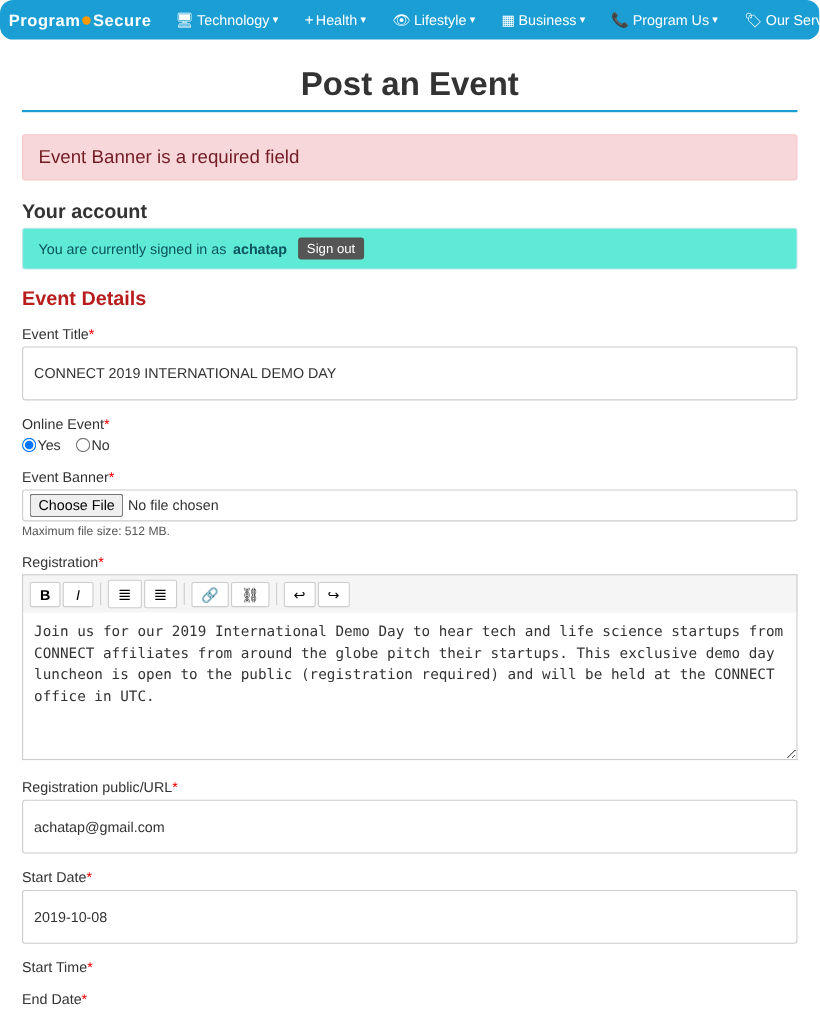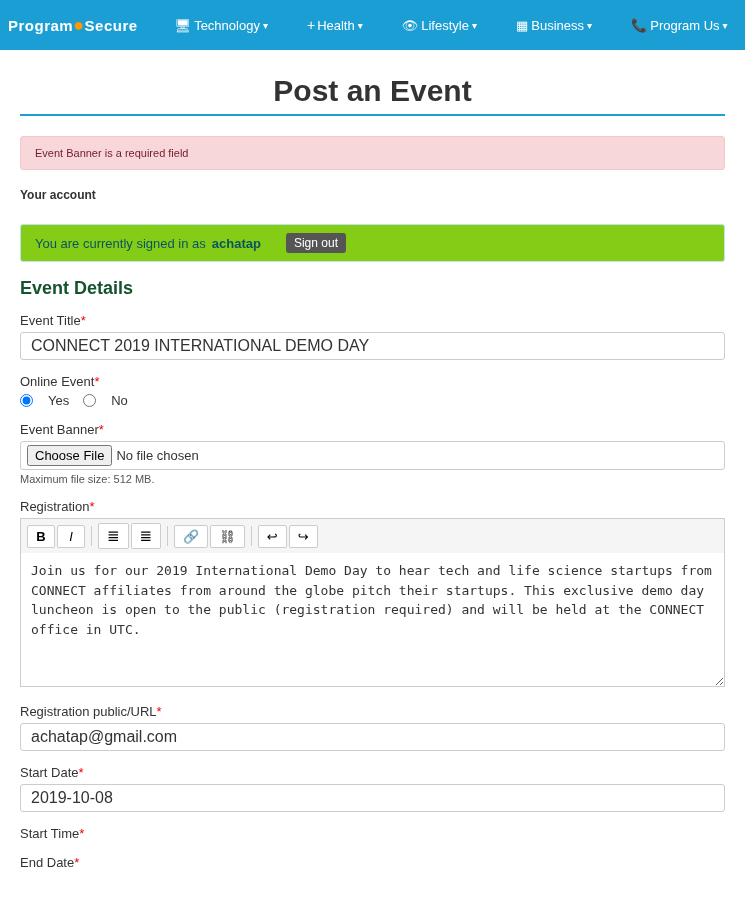--- a/index.html
+++ b/index.html
@@ -3,23 +3,24 @@
   <meta charset="utf-8">
   <style>
     * { box-sizing: border-box; margin: 0; padding: 0; }
     body { font-family: Arial, sans-serif; font-size: 14px; color: #333; background: #fff; width: 745px; }
 
     
     .navbar {
       background-color: #1a9ed4;
       display: flex;
       align-items: center;
-      height: 50px;
+      height: 36px;
       padding: 0 8px;
-      gap: 19px;
+      gap: 4px;
+      border-radius: 12px;
     }
     .navbar .brand {
       display: flex;
       align-items: center;
       margin-right: 8px;
     }
     .brand-text {
       color: #fff;
       font-weight: bold;
       font-size: 15px;
@@ -57,79 +58,79 @@
     }
 
     
     .alert-error {
       background: #f8d7da;
       border: 1px solid #f5c6cb;
       color: #721c24;
       padding: 10px 14px;
       border-radius: 3px;
       margin-bottom: 18px;
-      font-size: 11px;
+      font-size: 17px;
     }
 
     
     .account-section { margin-bottom: 16px; }
-    .account-label { font-size: 12px; font-weight: bold; margin-bottom: 22px; }
+    .account-label { font-size: 18px; font-weight: bold; margin-bottom: 4px; }
     .account-box {
-      background: #84cc16;
+      background: #5eead4;
       border: 1px solid #bee5eb;
       color: #0c5460;
       padding: 8px 14px;
       border-radius: 3px;
       font-size: 13px;
       display: flex;
       align-items: center;
       gap: 6px;
     }
     .account-box strong { font-weight: bold; }
     .sign-out-btn {
       background: #555;
       color: #fff;
       border: none;
       padding: 3px 8px;
       border-radius: 3px;
       font-size: 12px;
       cursor: pointer;
-      margin-left: 19px;
+      margin-left: 4px;
     }
 
     
     .section-heading {
       font-size: 18px;
       font-weight: bold;
-      color: #14532d;
+      color: #b91c1c;
       margin-bottom: 14px;
       margin-top: 6px;
     }
 
     
     .form-group { margin-bottom: 14px; }
     .form-label {
       font-size: 13px;
       margin-bottom: 4px;
       display: block;
     }
     .form-label .req { color: #e00; }
     .form-control {
       width: 100%;
-      padding: 4px 10px;
+      padding: 16px 10px;
       border: 1px solid #ccc;
       border-radius: 3px;
-      font-size: 16px;
+      font-size: 13px;
       color: #333;
       background: #fff;
     }
 
     
     .radio-group { display: flex; gap: 14px; align-items: center; font-size: 13px; }
-    .radio-group label { display: flex; align-items: center; gap: 15px; cursor: pointer; }
+    .radio-group label { display: flex; align-items: center; gap: 1px; cursor: pointer; }
     .file-hint { font-size: 11px; color: #555; margin-top: 3px; }
 
     
     .rich-toolbar {
       display: flex;
       align-items: center;
       background: #f5f5f5;
       border: 1px solid #ccc;
       border-bottom: none;
       padding: 4px 6px;

